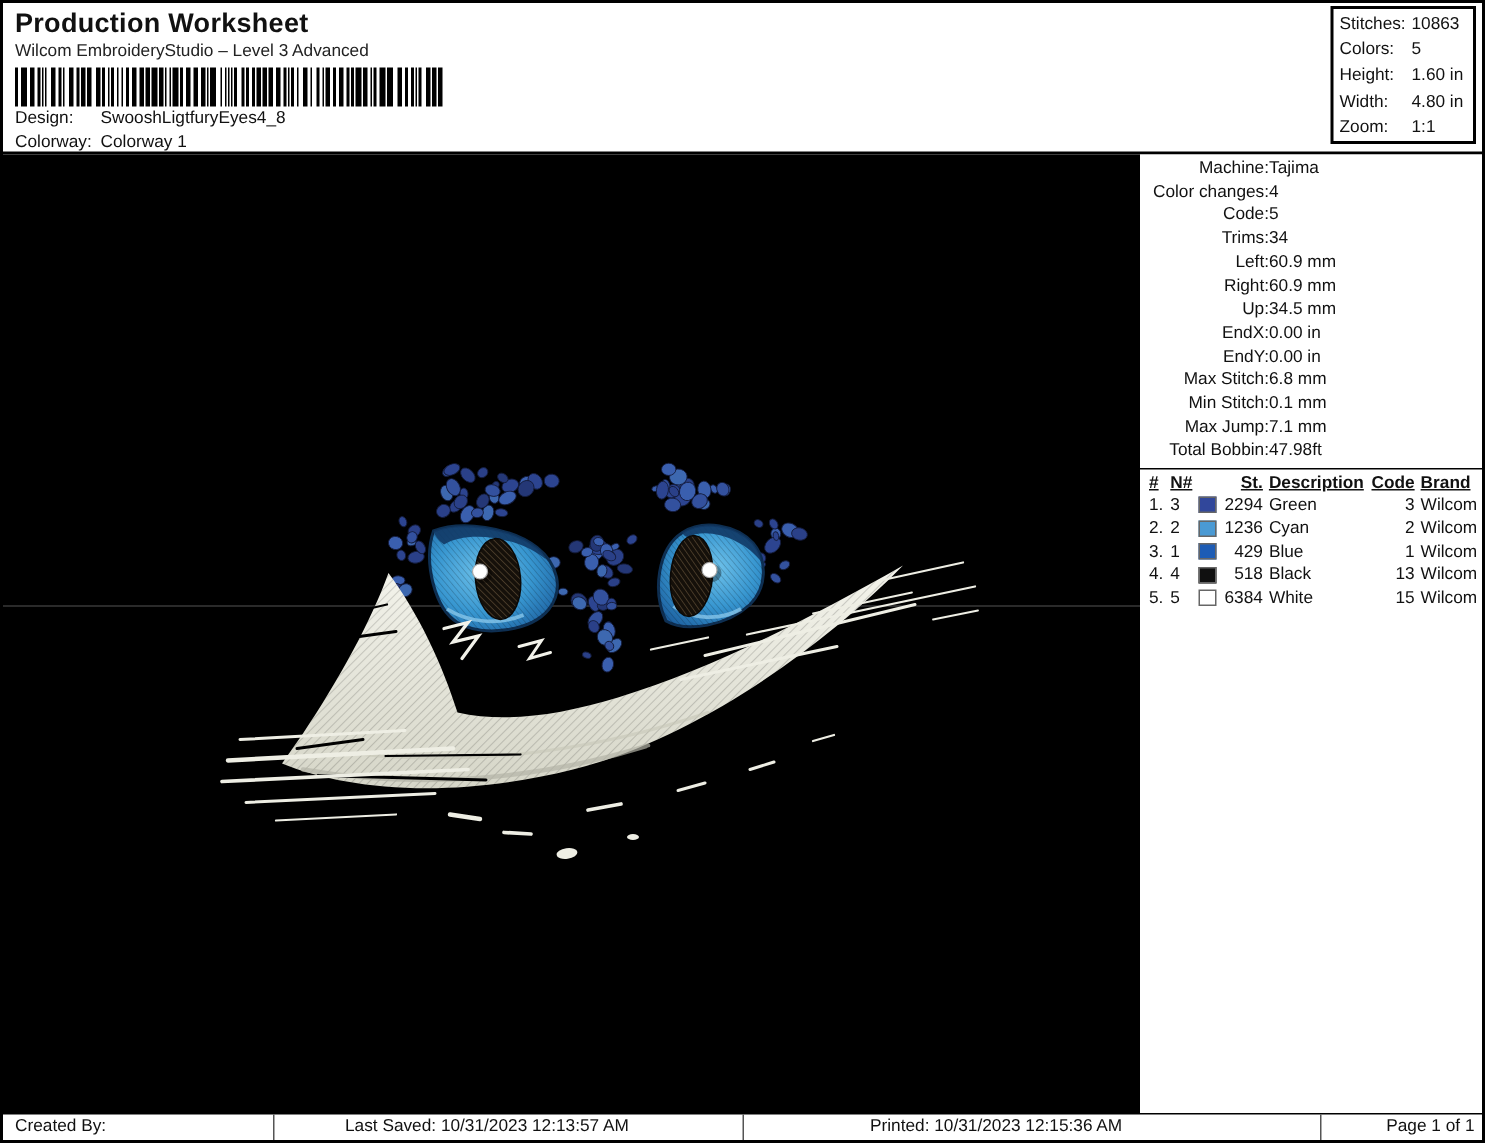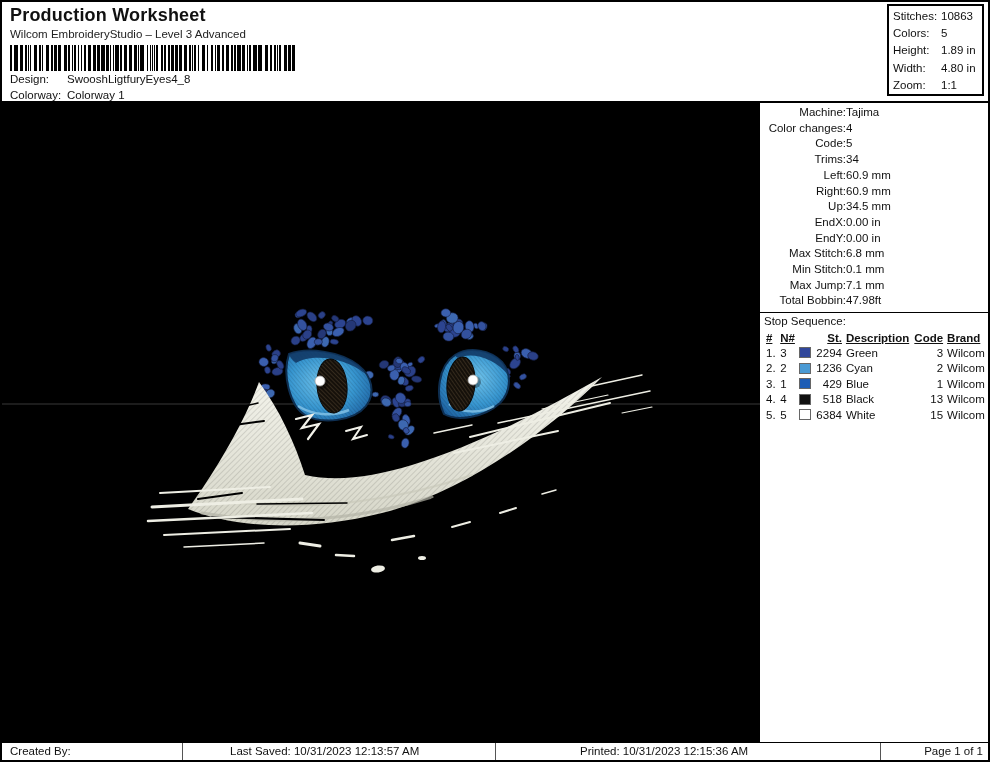--- a/index.html
+++ b/index.html
@@ -130,21 +130,21 @@
         <div class="srow">
           <span class="sk">Stitches:</span>
           <span class="sv">10863</span>
         </div>
         <div class="srow">
           <span class="sk">Colors:</span>
           <span class="sv">5</span>
         </div>
         <div class="srow">
           <span class="sk">Height:</span>
-          <span class="sv">1.89 in</span>
+          <span class="sv">1.60 in</span>
         </div>
         <div class="srow">
           <span class="sk">Width:</span>
           <span class="sv">4.80 in</span>
         </div>
         <div class="srow">
           <span class="sk">Zoom:</span>
           <span class="sv">1:1</span>
         </div>
       </div>
@@ -407,21 +407,20 @@
         <div class="mrow">
           <span class="mk">Max Jump:</span>
           <span class="mv">7.1 mm</span>
         </div>
         <div class="mrow">
           <span class="mk">Total Bobbin:</span>
           <span class="mv">47.98ft</span>
         </div>
       </div>
     <div class="panel-rule"></div>
-    <div class="stop-title">Stop Sequence:</div>
     <table class="stop" id="stop-table">
       <thead>
           <tr id="stop-head">
             <th style="width: 15px; text-align: left;">#</th>
             <th style="width: 18px; text-align: left;">N#</th>
             <th style="width: 17px; text-decoration: none;"></th>
             <th style="width: 30px; text-align: right;">St.</th>
             <th style="width: 72px; text-align: left;">Description</th>
             <th style="width: 30px; text-align: right;">Code</th>
             <th style="width: 48px; text-align: left;">Brand</th>

